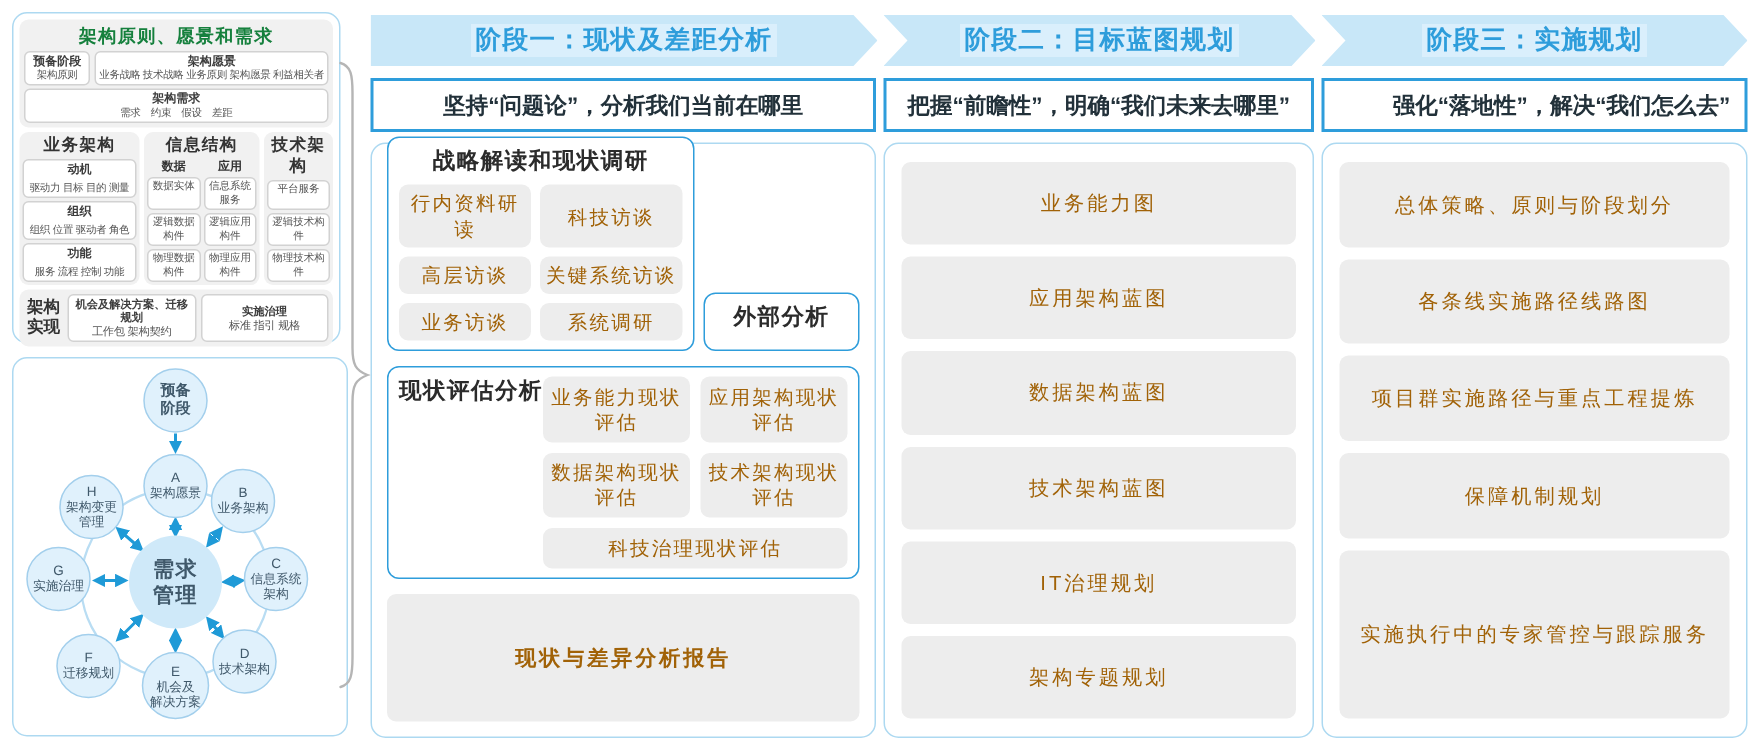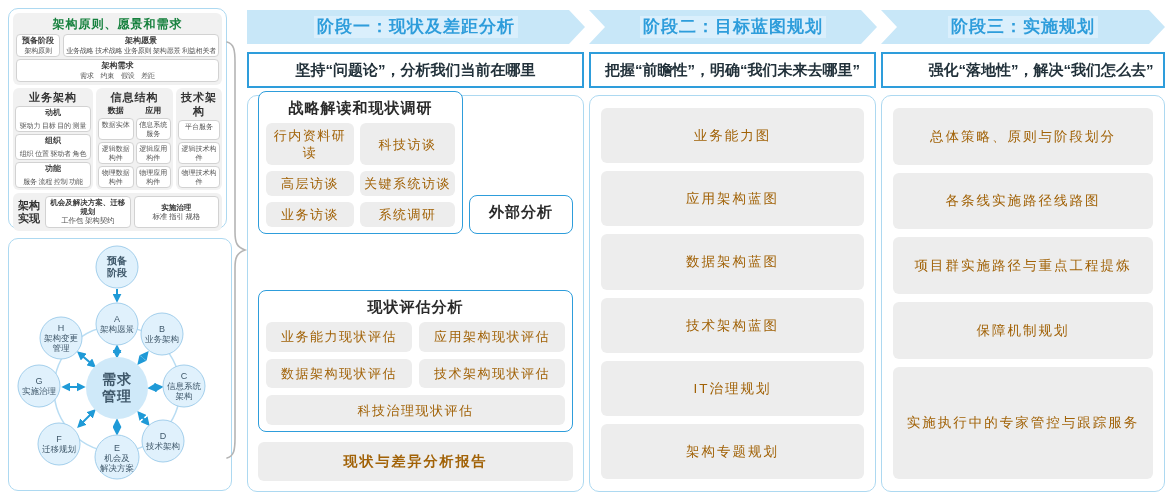--- a/index.html
+++ b/index.html
@@ -92,21 +92,21 @@
   .gray-item {
     background:#ededed; border-radius:6px; color:#a16207;
     display:flex; align-items:center; justify-content:center;
     font-size:13px; letter-spacing:1.5px; text-align:center; line-height:17px; padding:4px 2px;
   }
   #p1-toprow { display:flex; gap:6px; height:128px;align-items:flex-end; }
   #strategy-box { flex:2.15; display:flex; flex-direction:column; }
   #external-box { flex:1; display:flex; flex-direction:column;margin-top:31px; }
   #strategy-box .grid2 { display:grid; grid-template-columns:1fr 1.08fr; gap:6px; flex:1; }
   #external-box .stack { display:flex; flex-direction:column; gap:6px; flex:1; }
-  #assessment-box { height:142px; display:flex; flex-direction:column;margin-top:46px; }
+  #assessment-box { height:142px; display:flex; flex-direction:row; }
   #assessment-box .grid2 { display:grid; grid-template-columns:1fr 1fr; gap:7px; flex:1; }
   #assessment-box .span2 { grid-column:1 / span 2; }
   #report-box { flex:1; font-size:14px; letter-spacing:2px;font-weight:bold; }
   .vcol-item { flex:1; font-size:13.5px; letter-spacing:2px; }
   .vcol-item.tall { flex:2.15; }
 </style>
 </head>
 <body>
 
 <div id="canvas">

